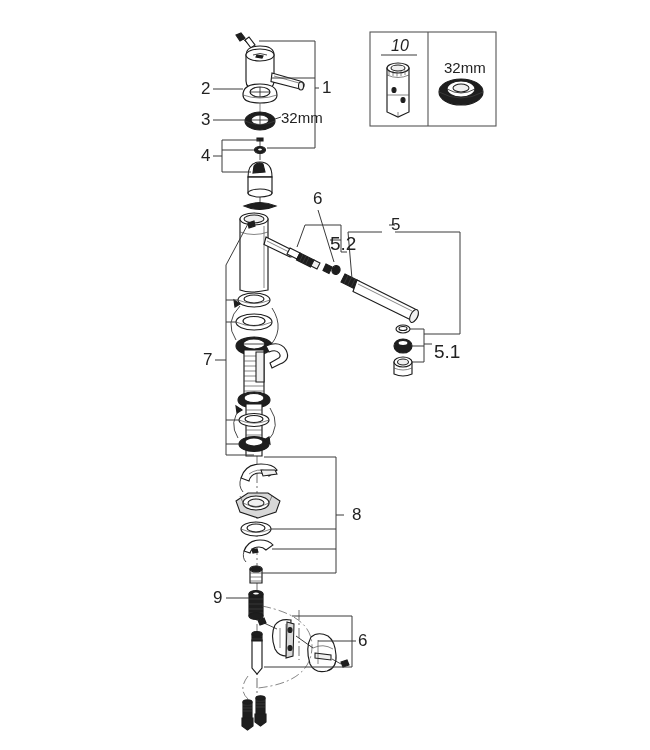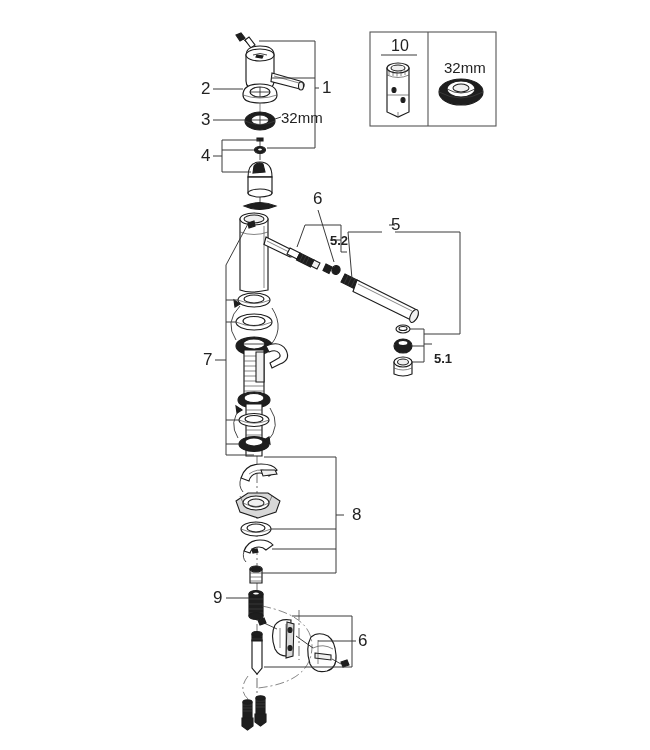--- a/index.html
+++ b/index.html
@@ -42,23 +42,23 @@
   .boxline { stroke: #555; stroke-width: 1.1; fill: none; }
   .lbl {
     position: absolute;
     font-family: "Liberation Sans", sans-serif;
     font-size: 17px;
     color: #222222;
     white-space: nowrap;
     line-height: 1;
     user-select: none;
   }
-  .lbl-sm { font-size: 13px; font-weight: bold; }
+  .lbl-sm { font-size: 19px; }
   .lbl-note { font-size: 15px; color: #222; }
-  .lbl-box { font-size: 16px; }
+  .lbl-box { font-size: 16px; font-style: italic; }
 </style>
 </head>
 <body>
 
 <div id="diagram-root">
 
   <svg id="diagram-svg" viewBox="0 0 650 750">
 
     <g>
       <path class="dashdot" d="M257 455 L257 600"></path>
@@ -442,21 +442,21 @@
       </g>
     </g>
 
   </svg>
 
   <div class="lbl" style="left:322px; top:79px;">1</div>
   <div class="lbl" style="left:201px; top:80px;">2</div>
   <div class="lbl" style="left:201px; top:111px;">3</div>
   <div class="lbl" style="left:201px; top:147px;">4</div>
   <div class="lbl" style="left:391px; top:216px;">5</div>
-  <div class="lbl lbl-sm" style="left:434px; top:352px;">5.1</div>
+  <div class="lbl lbl-sm" style="left:434px; top:342px;">5.1</div>
   <div class="lbl lbl-sm" style="left:330px; top:234px;">5.2</div>
   <div class="lbl" style="left:313px; top:190px;">6</div>
   <div class="lbl" style="left:358px; top:632px;">6</div>
   <div class="lbl" style="left:203px; top:351px;">7</div>
   <div class="lbl" style="left:352px; top:506px;">8</div>
   <div class="lbl" style="left:213px; top:589px;">9</div>
 
   <div class="lbl lbl-note" style="left:281px; top:110px;">32mm</div>
 
   <div class="lbl lbl-box" style="left:391px; top:38px;">10</div>

